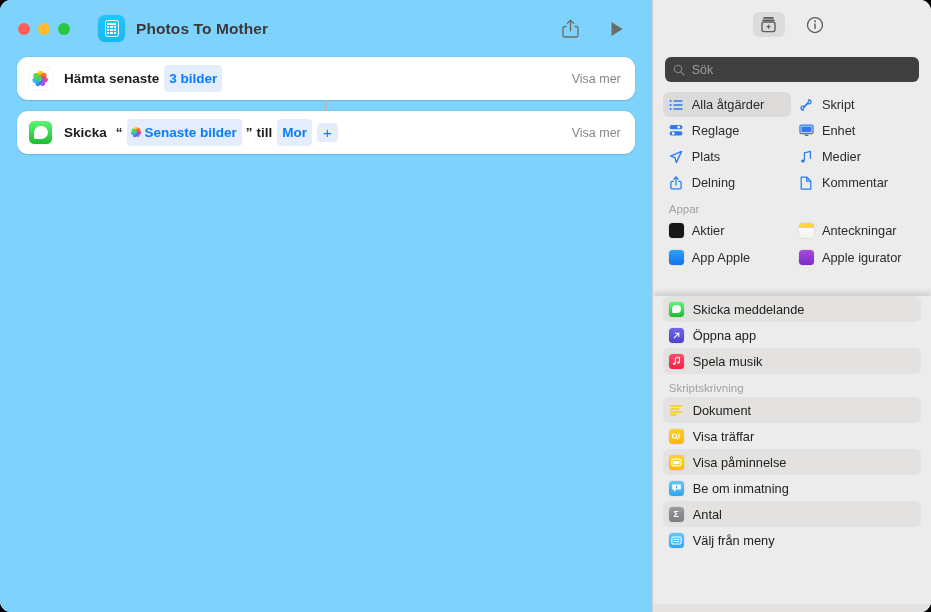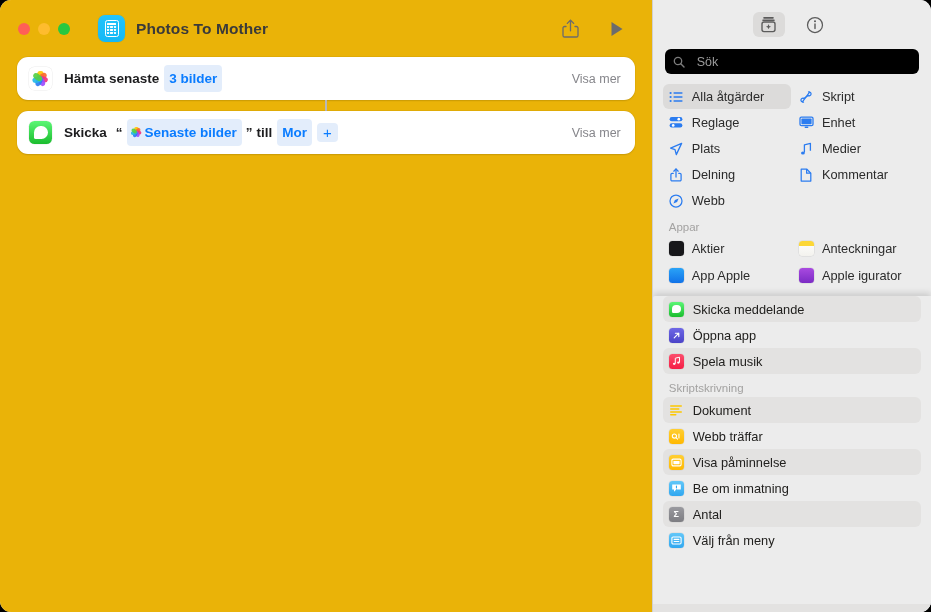--- a/index.html
+++ b/index.html
@@ -17,21 +17,21 @@
     border-radius: 11px;
     overflow: hidden;
     display: flex;
   }
 
   
   .editor {
     position: relative;
     width: 692px;
     height: 612px;
-    background: #eab308;
+    background: #7dd3fc;
     border-right: 1px solid #d0cfce;
   }
   .titlebar {
     height: 57px;
     display: flex;
     align-items: center;
     padding: 0 16px 0 18px;
   }
   .traffic { display: flex; gap: 8px; align-items: center; }
   .tl { width: 12px; height: 12px; border-radius: 50%; }
@@ -166,28 +166,28 @@
   }
   .sb-tb-btn {
     width: 32px; height: 25px;
     border-radius: 6px;
     display: flex; align-items: center; justify-content: center;
     color: #5b5b5b;
   }
   .sb-tb-btn.active { background: #dcdbda; }
 
   .search {
-    margin: 0 12px 10px 12px;
+    margin: 8px 12px 10px 12px;
     height: 25px;
-    background: #000000;
+    background: #404040;
     border-radius: 6px;
     display: flex;
     align-items: center;
     padding: 0 8px;
-    gap: 12px;
+    gap: 7px;
   }
   .search-ph { font-size: 12.5px; color: #9b9b9b; }
 
   .cat-grid {
     padding: 0 10px;
     display: grid;
     grid-template-columns: 1fr 1fr;
     row-gap: 1px;
     column-gap: 2px;
   }
@@ -483,29 +483,20 @@
       <div class="cat">
         <span class="ic">
           <svg width="12" height="14" viewBox="0 0 12 14">
             <path d="M1.2 1h5.4l4.2 4.2v7.8H1.2Z" fill="none" stroke="#2b7cf0" stroke-width="1.25" stroke-linejoin="round"></path>
             <path d="M6.6 1v4.2h4.2" fill="none" stroke="#2b7cf0" stroke-width="1.25" stroke-linejoin="round"></path>
           </svg>
         </span>
         <span>Kommentar</span>
       </div>
 
-      <div class="cat">
-        <span class="ic">
-          <svg width="14" height="14" viewBox="0 0 14 14">
-            <circle cx="7" cy="7" r="6" fill="none" stroke="#2b7cf0" stroke-width="1.25"></circle>
-            <path d="M9.6 4.4 5.9 5.9 4.4 9.6 8.1 8.1Z" fill="#2b7cf0"></path>
-          </svg>
-        </span>
-        <span>Webb</span>
-      </div>
     </div>
 
     <div class="sec-head">Appar</div>
 
     <div class="app-grid">
       <div class="app-row">
         <span class="appicon" style="background:#17171a;"></span>
         <span>Aktier</span>
       </div>
       <div class="app-row">
@@ -570,21 +561,21 @@
         </div>
 
         <div class="act-row">
           <span class="act-icon" style="background:linear-gradient(180deg,#ffcf33,#ffb800);">
             <svg width="11" height="9" viewBox="0 0 11 9">
                 <circle cx="3.4" cy="4" r="2.1" fill="none" stroke="#fff" stroke-width="1.05"></circle>
                 <path d="M5 5.6 6.6 7.2" stroke="#fff" stroke-width="1.05" stroke-linecap="round"></path>
                 <rect x="7.4" y="1.6" width="1.1" height="5" rx=".5" fill="#fff"></rect>
               </svg>
           </span>
-          <span>Webb träffar</span>
+          <span>Visa träffar</span>
         </div>
 
         <div class="act-row alt">
           <span class="act-icon" style="background:linear-gradient(180deg,#ffcf33,#ffb800);">
             <svg width="11" height="9" viewBox="0 0 11 9">
                 <rect x=".9" y="1.1" width="9.2" height="6.8" rx="1.3" fill="none" stroke="#fff" stroke-width="1.1"></rect>
                 <rect x="2.4" y="3" width="6.2" height="3.2" rx=".6" fill="#fff"></rect>
               </svg>
           </span>
           <span>Visa påminnelse</span>

